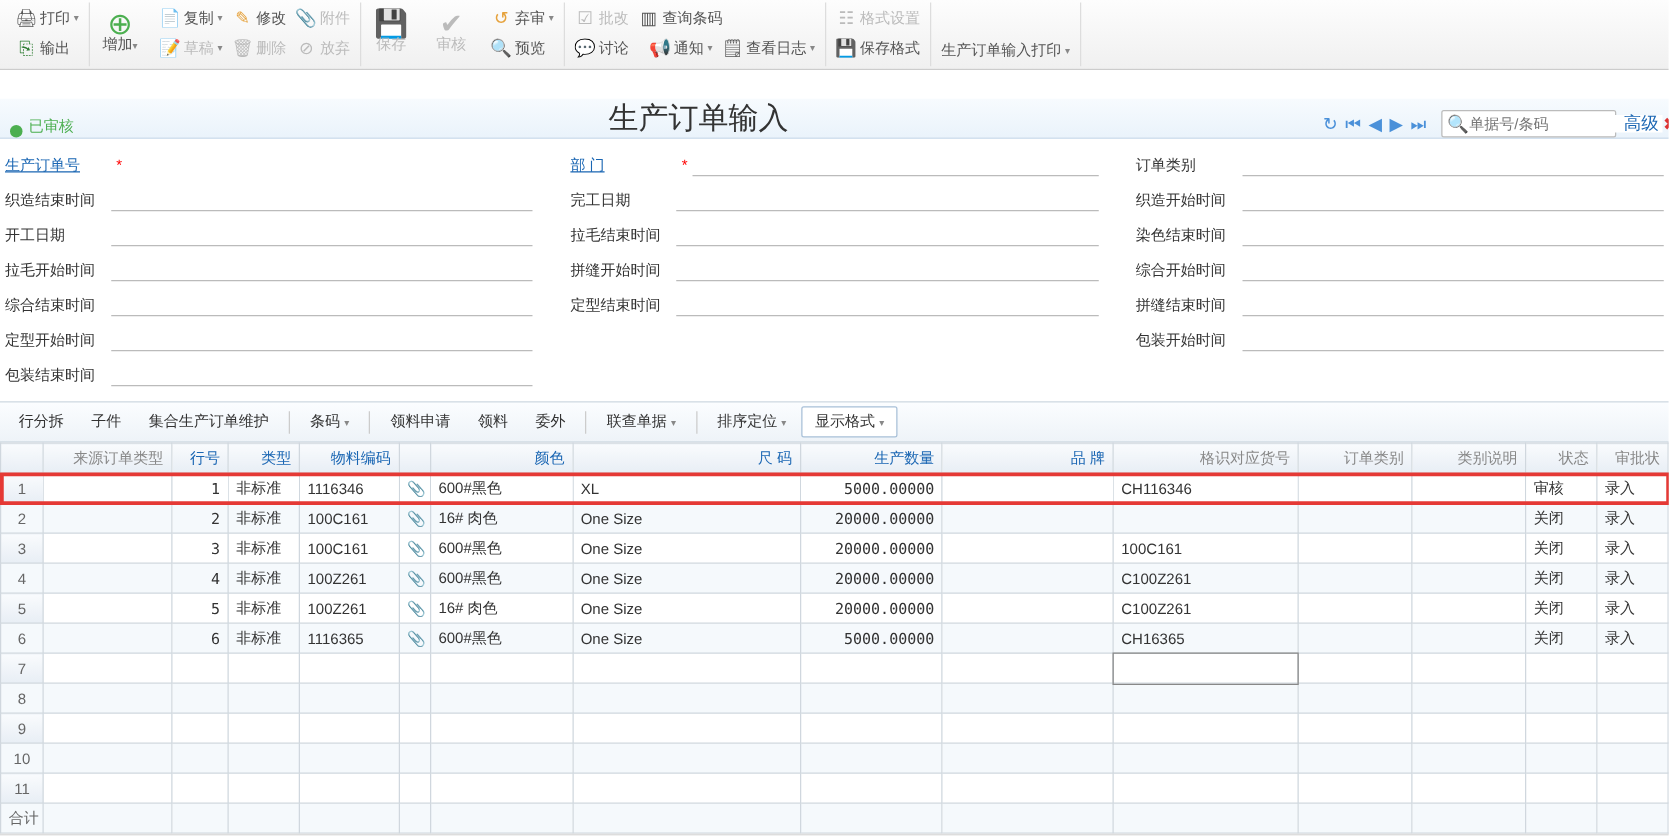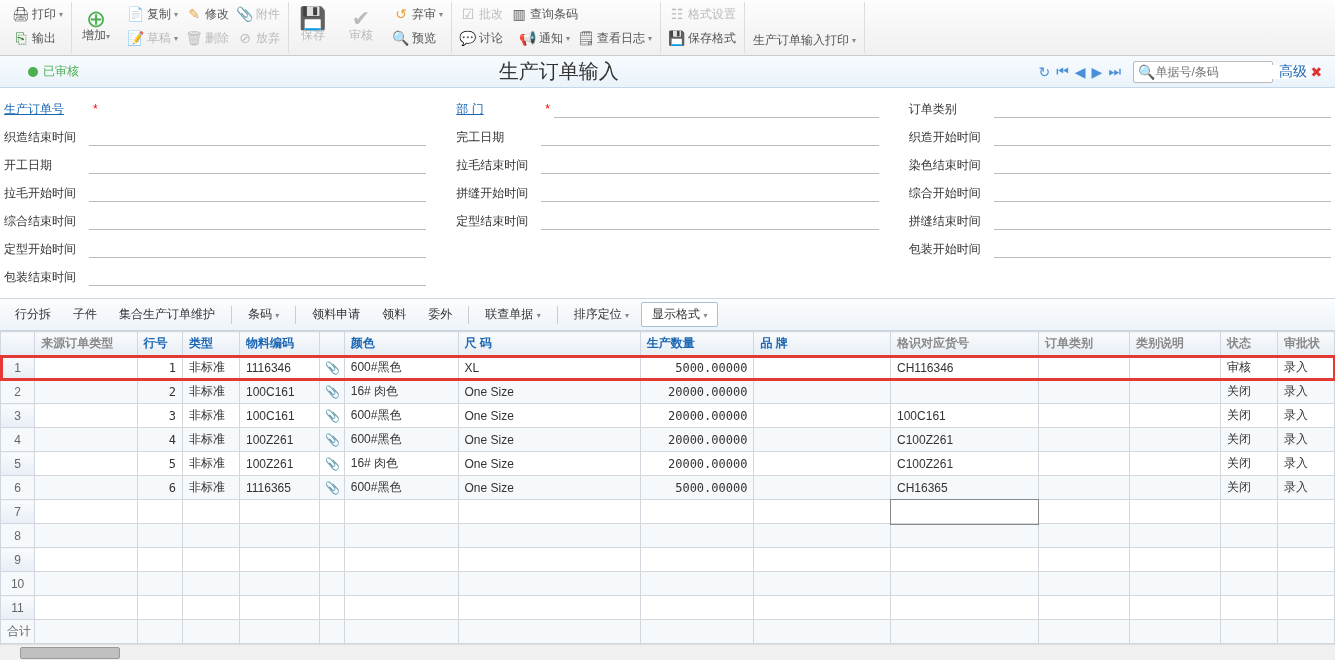--- a/index.html
+++ b/index.html
@@ -5,42 +5,42 @@
 * { box-sizing: border-box; margin: 0; padding: 0; }
 body { font-family: "Microsoft YaHei", SimSun, Arial, sans-serif; font-size: 12px; background: #fff; color: #333; }
 .toolbar { display: flex; background: linear-gradient(#fdfdfd,#f0f0f0); border-bottom: 1px solid #ccc; padding: 2px 5px; height: 56px; }
 .toolbar-group { display: flex; flex-direction: column; padding: 0 8px; border-right: 1px solid #ddd; }
 .toolbar-row { display: flex; gap: 8px; align-items: center; height: 24px; }
 .tb-item { display: flex; align-items: center; gap: 3px; color: #555; cursor: pointer; white-space: nowrap; }
 .tb-item.disabled { color: #bbb; }
 .tb-big { display: flex; flex-direction: column; align-items: center; justify-content: center; width: 48px; cursor: pointer; color: #555; }
 .icon { width: 16px; height: 16px; display: inline-flex; align-items: center; justify-content: center; font-size: 14px; }
 .caret { font-size: 8px; color: #888; }
-.titlebar { display: flex; align-items: center; background: linear-gradient(#f7fbfe,#eaf3fb); border-bottom: 1px solid #c5d8ea; height: 32px; padding: 0 28px; }
+.titlebar { display: flex; align-items: flex-end; background: linear-gradient(#f7fbfe,#eaf3fb); border-bottom: 1px solid #c5d8ea; height: 32px; padding: 0 8px; margin-top: 23px; }
 .status-dot { width: 10px; height: 10px; border-radius: 50%; background: #4caf50; margin-right: 5px; }
-.page-title { flex: 1; text-align: center; font-size: 20px; color: #333; }
+.page-title { flex: 1; text-align: center; font-size: 24px; color: #333; }
 .nav-icons { display: flex; gap: 6px; align-items: center; }
 .nav-icons span { cursor: pointer; color: #4a90d9; font-size: 14px; }
 .search-box { border: 1px solid #bbb; border-radius: 2px; background: #fff; padding: 2px 4px; display: flex; align-items: center; width: 140px; margin-left: 6px; }
 .search-box input { border: none; outline: none; font-size: 12px; flex: 1; }
 .form-area { display: flex; gap: 30px; padding: 10px 4px; }
 .form-col { flex: 1; display: flex; flex-direction: column; gap: 6px; }
 .form-row { display: flex; align-items: center; height: 22px; }
 .form-label { width: 85px; color: #333; white-space: nowrap; }
 .form-label.link { color: #1a66b3; text-decoration: underline; cursor: pointer; }
 .form-value { flex: 1; border-bottom: 1px solid #bbb; padding: 0 4px; min-height: 18px; color: #444; }
 .req { color: red; margin: 0 4px; }
 .tabbar { display: flex; border-top: 1px solid #cdd7e1; border-bottom: 1px solid #cdd7e1; background: linear-gradient(#fbfdff,#eef3f8); padding: 3px 5px; gap: 2px; align-items: center; }
 .tab-btn { padding: 3px 10px; color: #333; cursor: pointer; white-space: nowrap; }
 .tab-btn.active { background: #fff; border: 1px solid #a8c0d8; border-radius: 2px; }
 .tab-sep { width: 1px; height: 18px; background: #ccc; margin: 0 4px; }
 .grid { position: relative; }
 .grid table { width: 100%; border-collapse: collapse; table-layout: fixed; }
 .grid th, .grid td { border: 1px solid #d0d7de; padding: 3px 6px; height: 24px; font-size: 12px; overflow: hidden; white-space: nowrap; }
-.grid th { background: linear-gradient(#f9fbfd,#e8eef5); color: #1a66b3; font-weight: bold; text-align: left; }
+.grid th { background: linear-gradient(#f9fbfd,#e8eef5); color: #1a66b3; font-weight: normal; text-align: right; }
 .grid th.gray { color: #888; }
 .grid td { background: #fff; }
 .grid tr:nth-child(even) td { background: #f5f9fc; }
 .grid td.num { text-align: right; font-family: Consolas, monospace; }
 .grid td.rownum { text-align: center; color: #666; background: linear-gradient(#f9fbfd,#e8eef5); }
 .highlight-row { outline: 3px solid #e53935; outline-offset: -2px; position: relative; z-index: 2; }
 .clip { color: #888; }
 .cell-editing { outline: 1px solid #888; background: #fff !important; }
 .hscroll { height: 16px; background: #f0f0f0; border-top: 1px solid #ddd; position: relative; }
 .hscroll-thumb { position: absolute; left: 20px; width: 100px; height: 12px; top: 2px; background: #c0c0c0; border: 1px solid #999; border-radius: 2px; }

